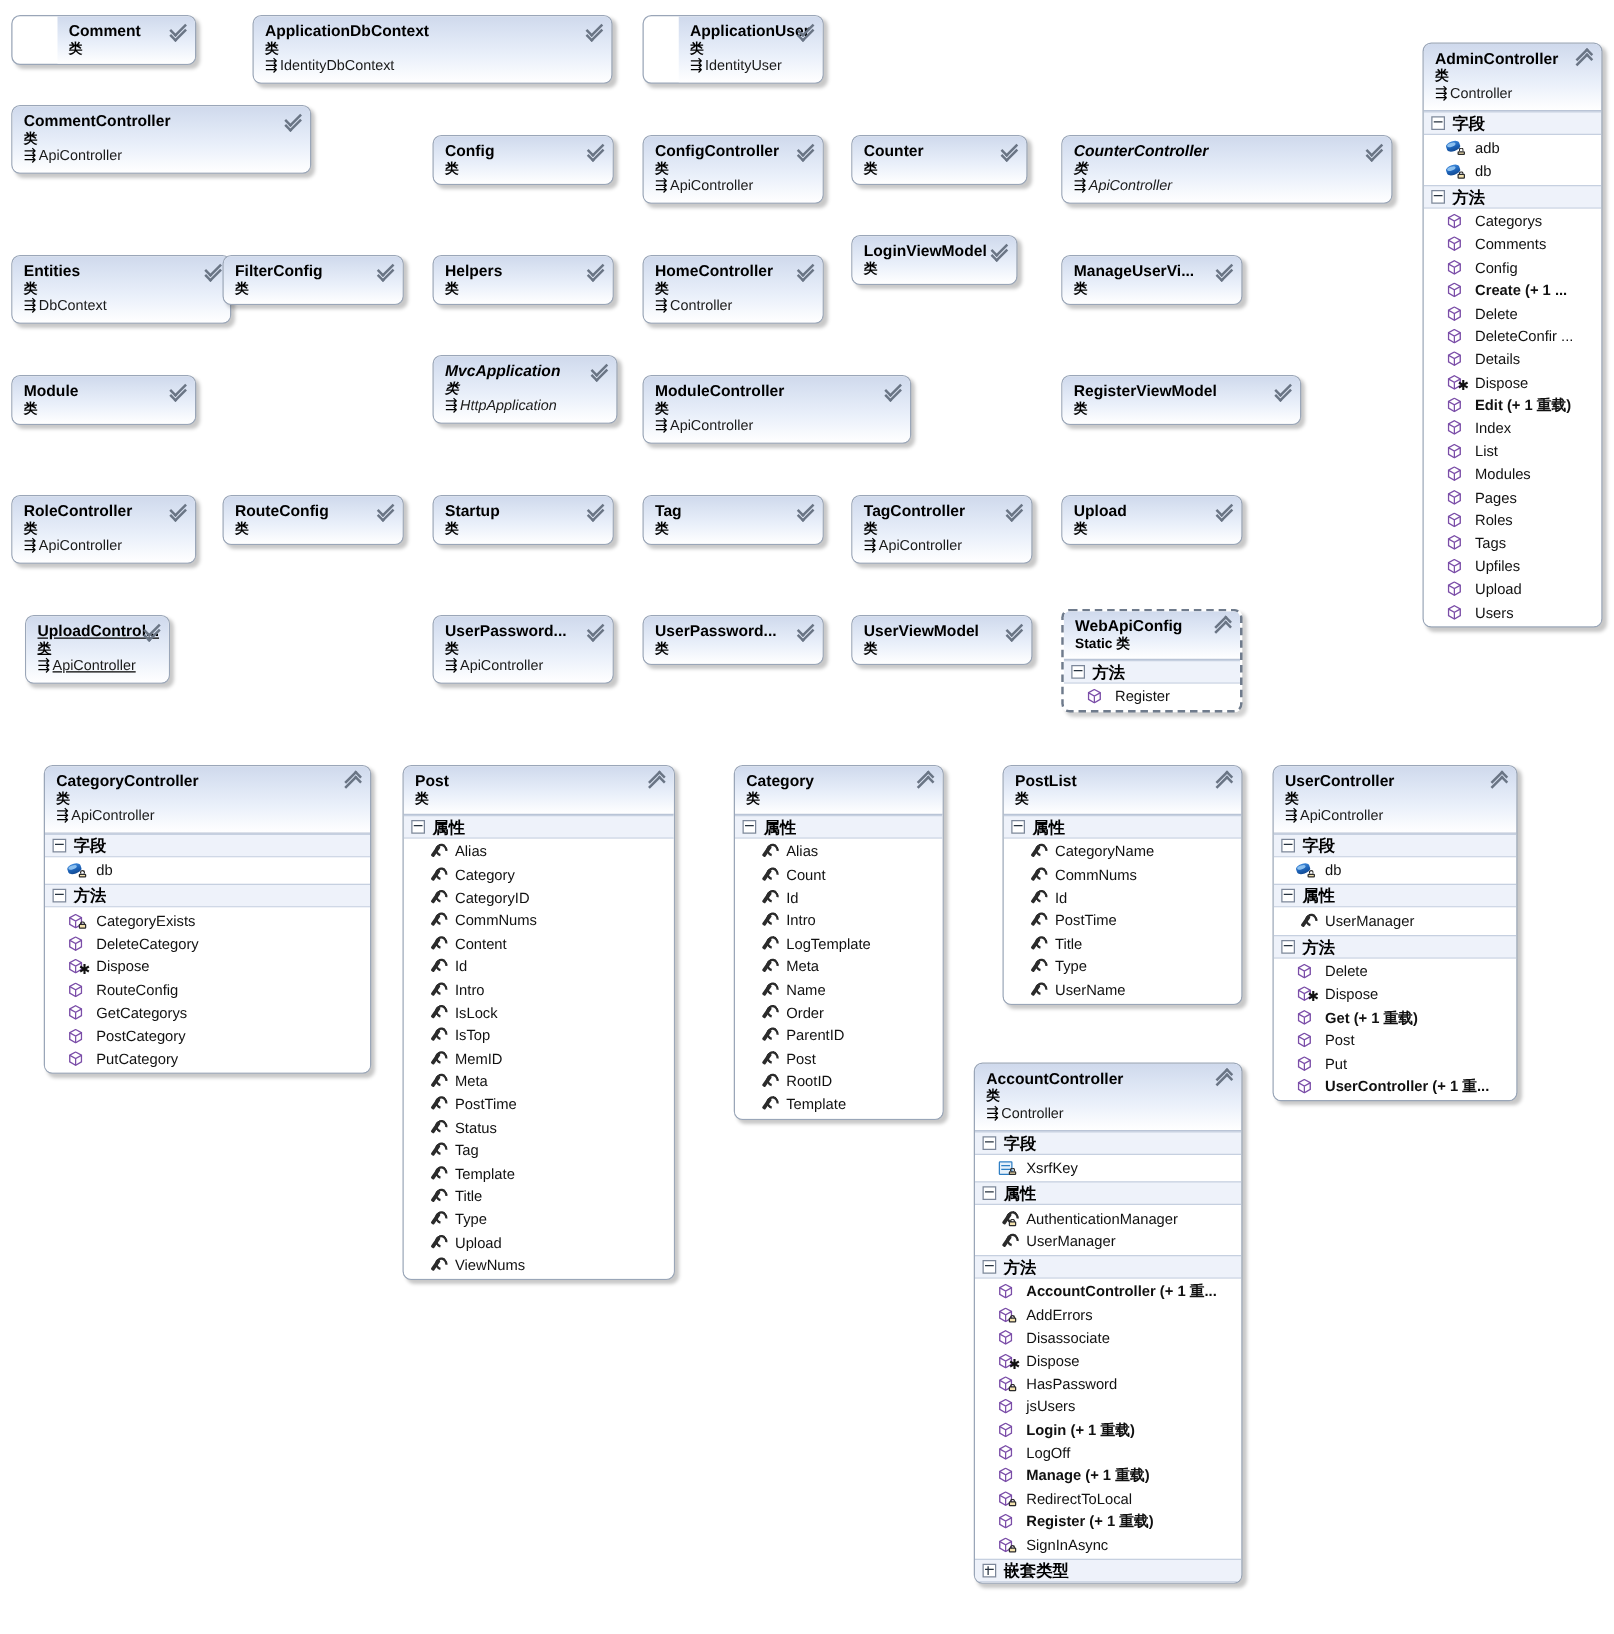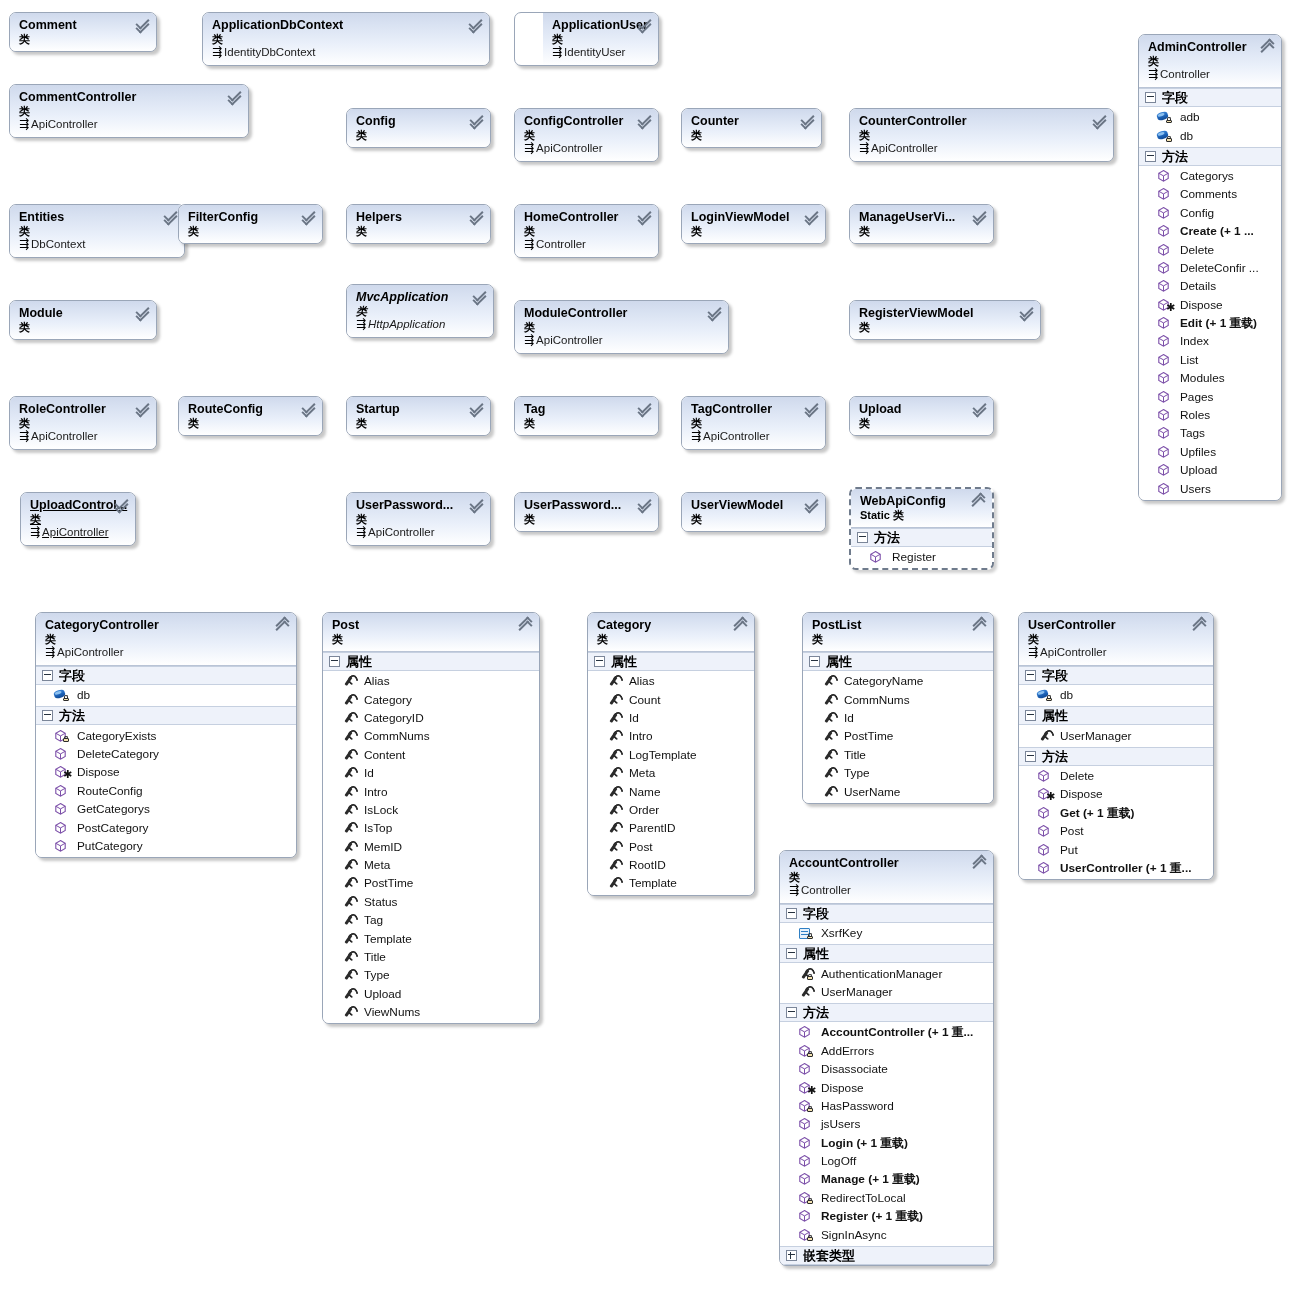--- a/index.html
+++ b/index.html
@@ -163,21 +163,21 @@
   }
   .badge.star{
     left:9px;top:6px;width:8px;height:8px;color:#111;
     font-size:11px;line-height:8px;font-family:"DejaVu Sans",sans-serif;
   }
 </style>
 </head>
 <body>
 
 <div class="canvas" id="canvas">
-    <div class="cls collapsed" style="left: 9px; top: 12px; width: 148px;">
+    <div class="cls collapsed" style="left: 9px; top: 12px; width: 148px; padding-left: 36px;">
       <div class="hdr">
         <div class="nm">Comment</div>
         <div class="kind">类</div>
         <span class="chev down">
           <i></i>
           <i></i>
         </span>
       </div>
     </div>
     <div class="cls collapsed" style="left: 202px; top: 12px; width: 288px;">
@@ -497,21 +497,21 @@
     <div class="cls collapsed" style="left: 681px; top: 108px; width: 141px;">
       <div class="hdr">
         <div class="nm">Counter</div>
         <div class="kind">类</div>
         <span class="chev down">
           <i></i>
           <i></i>
         </span>
       </div>
     </div>
-    <div class="cls collapsed" style="left: 849px; top: 108px; width: 265px;">
+    <div class="cls collapsed" style="left: 849px; top: 108px; width: 265px; font-style: italic;">
       <div class="hdr">
         <div class="nm">CounterController</div>
         <div class="kind">类</div>
         <div class="base"><span class="arr">⇶</span>ApiController</div>
         <span class="chev down">
           <i></i>
           <i></i>
         </span>
       </div>
     </div>
@@ -550,21 +550,21 @@
       <div class="hdr">
         <div class="nm">HomeController</div>
         <div class="kind">类</div>
         <div class="base"><span class="arr">⇶</span>Controller</div>
         <span class="chev down">
           <i></i>
           <i></i>
         </span>
       </div>
     </div>
-    <div class="cls collapsed" style="left: 681px; top: 204px; width: 145px;">
+    <div class="cls collapsed" style="left: 681px; top: 188px; width: 133px;">
       <div class="hdr">
         <div class="nm">LoginViewModel</div>
         <div class="kind">类</div>
         <span class="chev down">
           <i></i>
           <i></i>
         </span>
       </div>
     </div>
     <div class="cls collapsed" style="left: 849px; top: 204px; width: 145px;">

